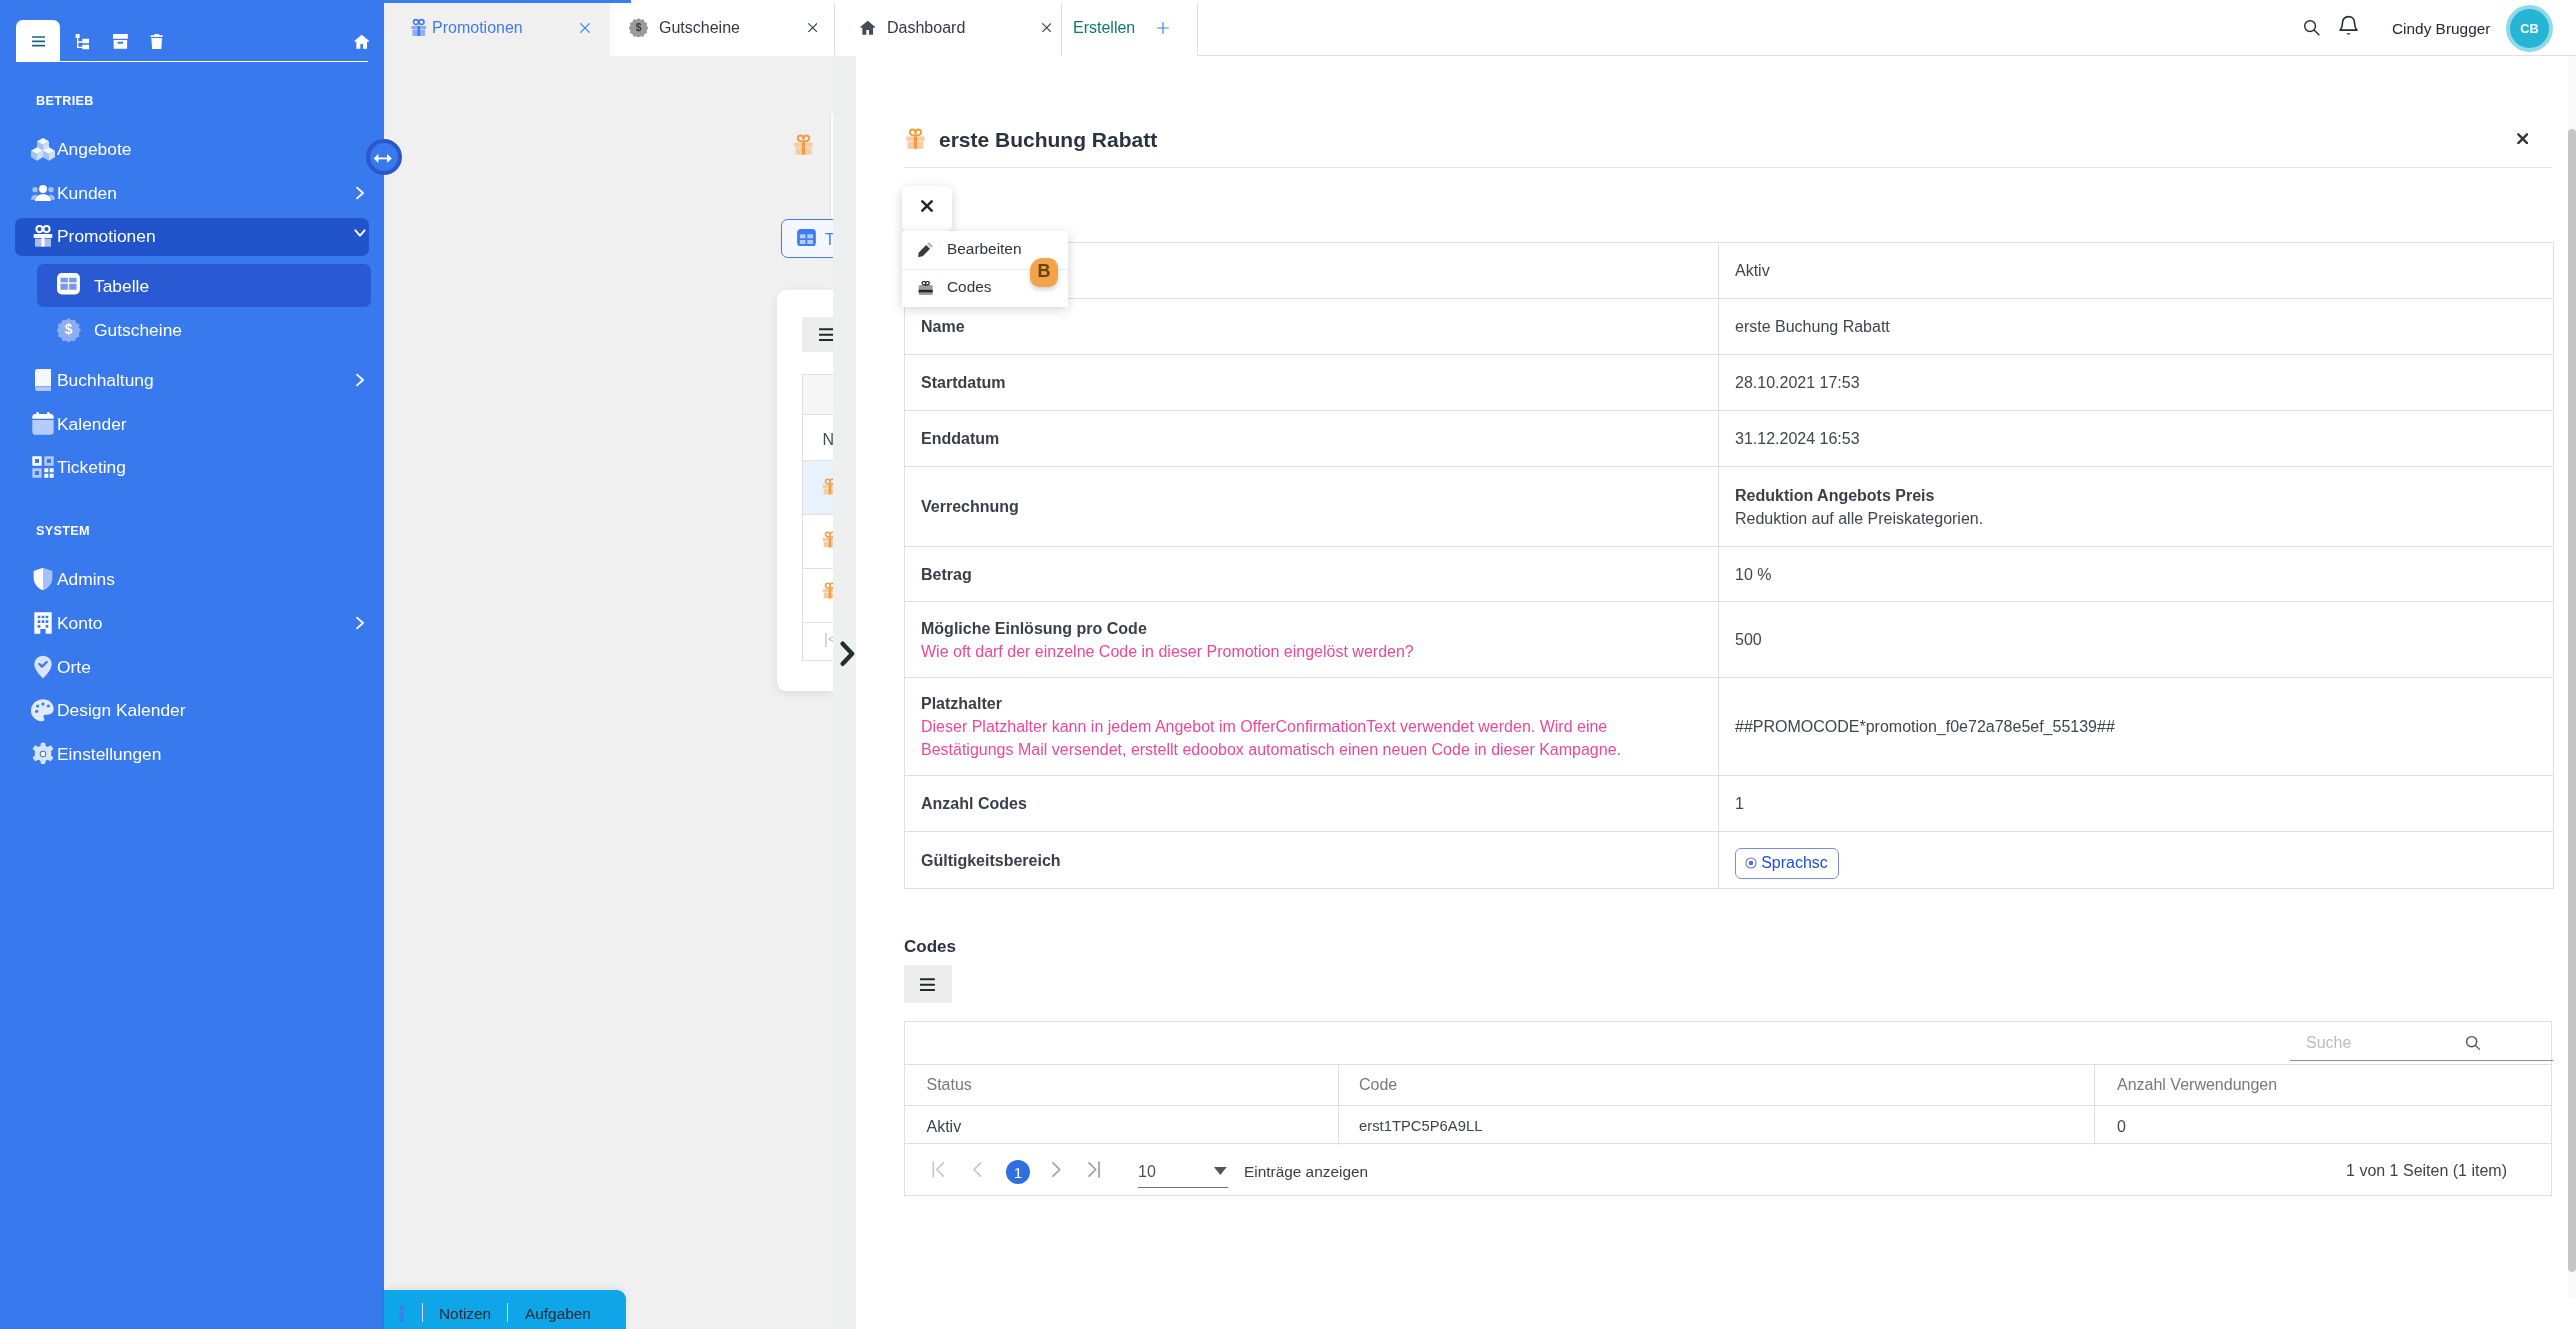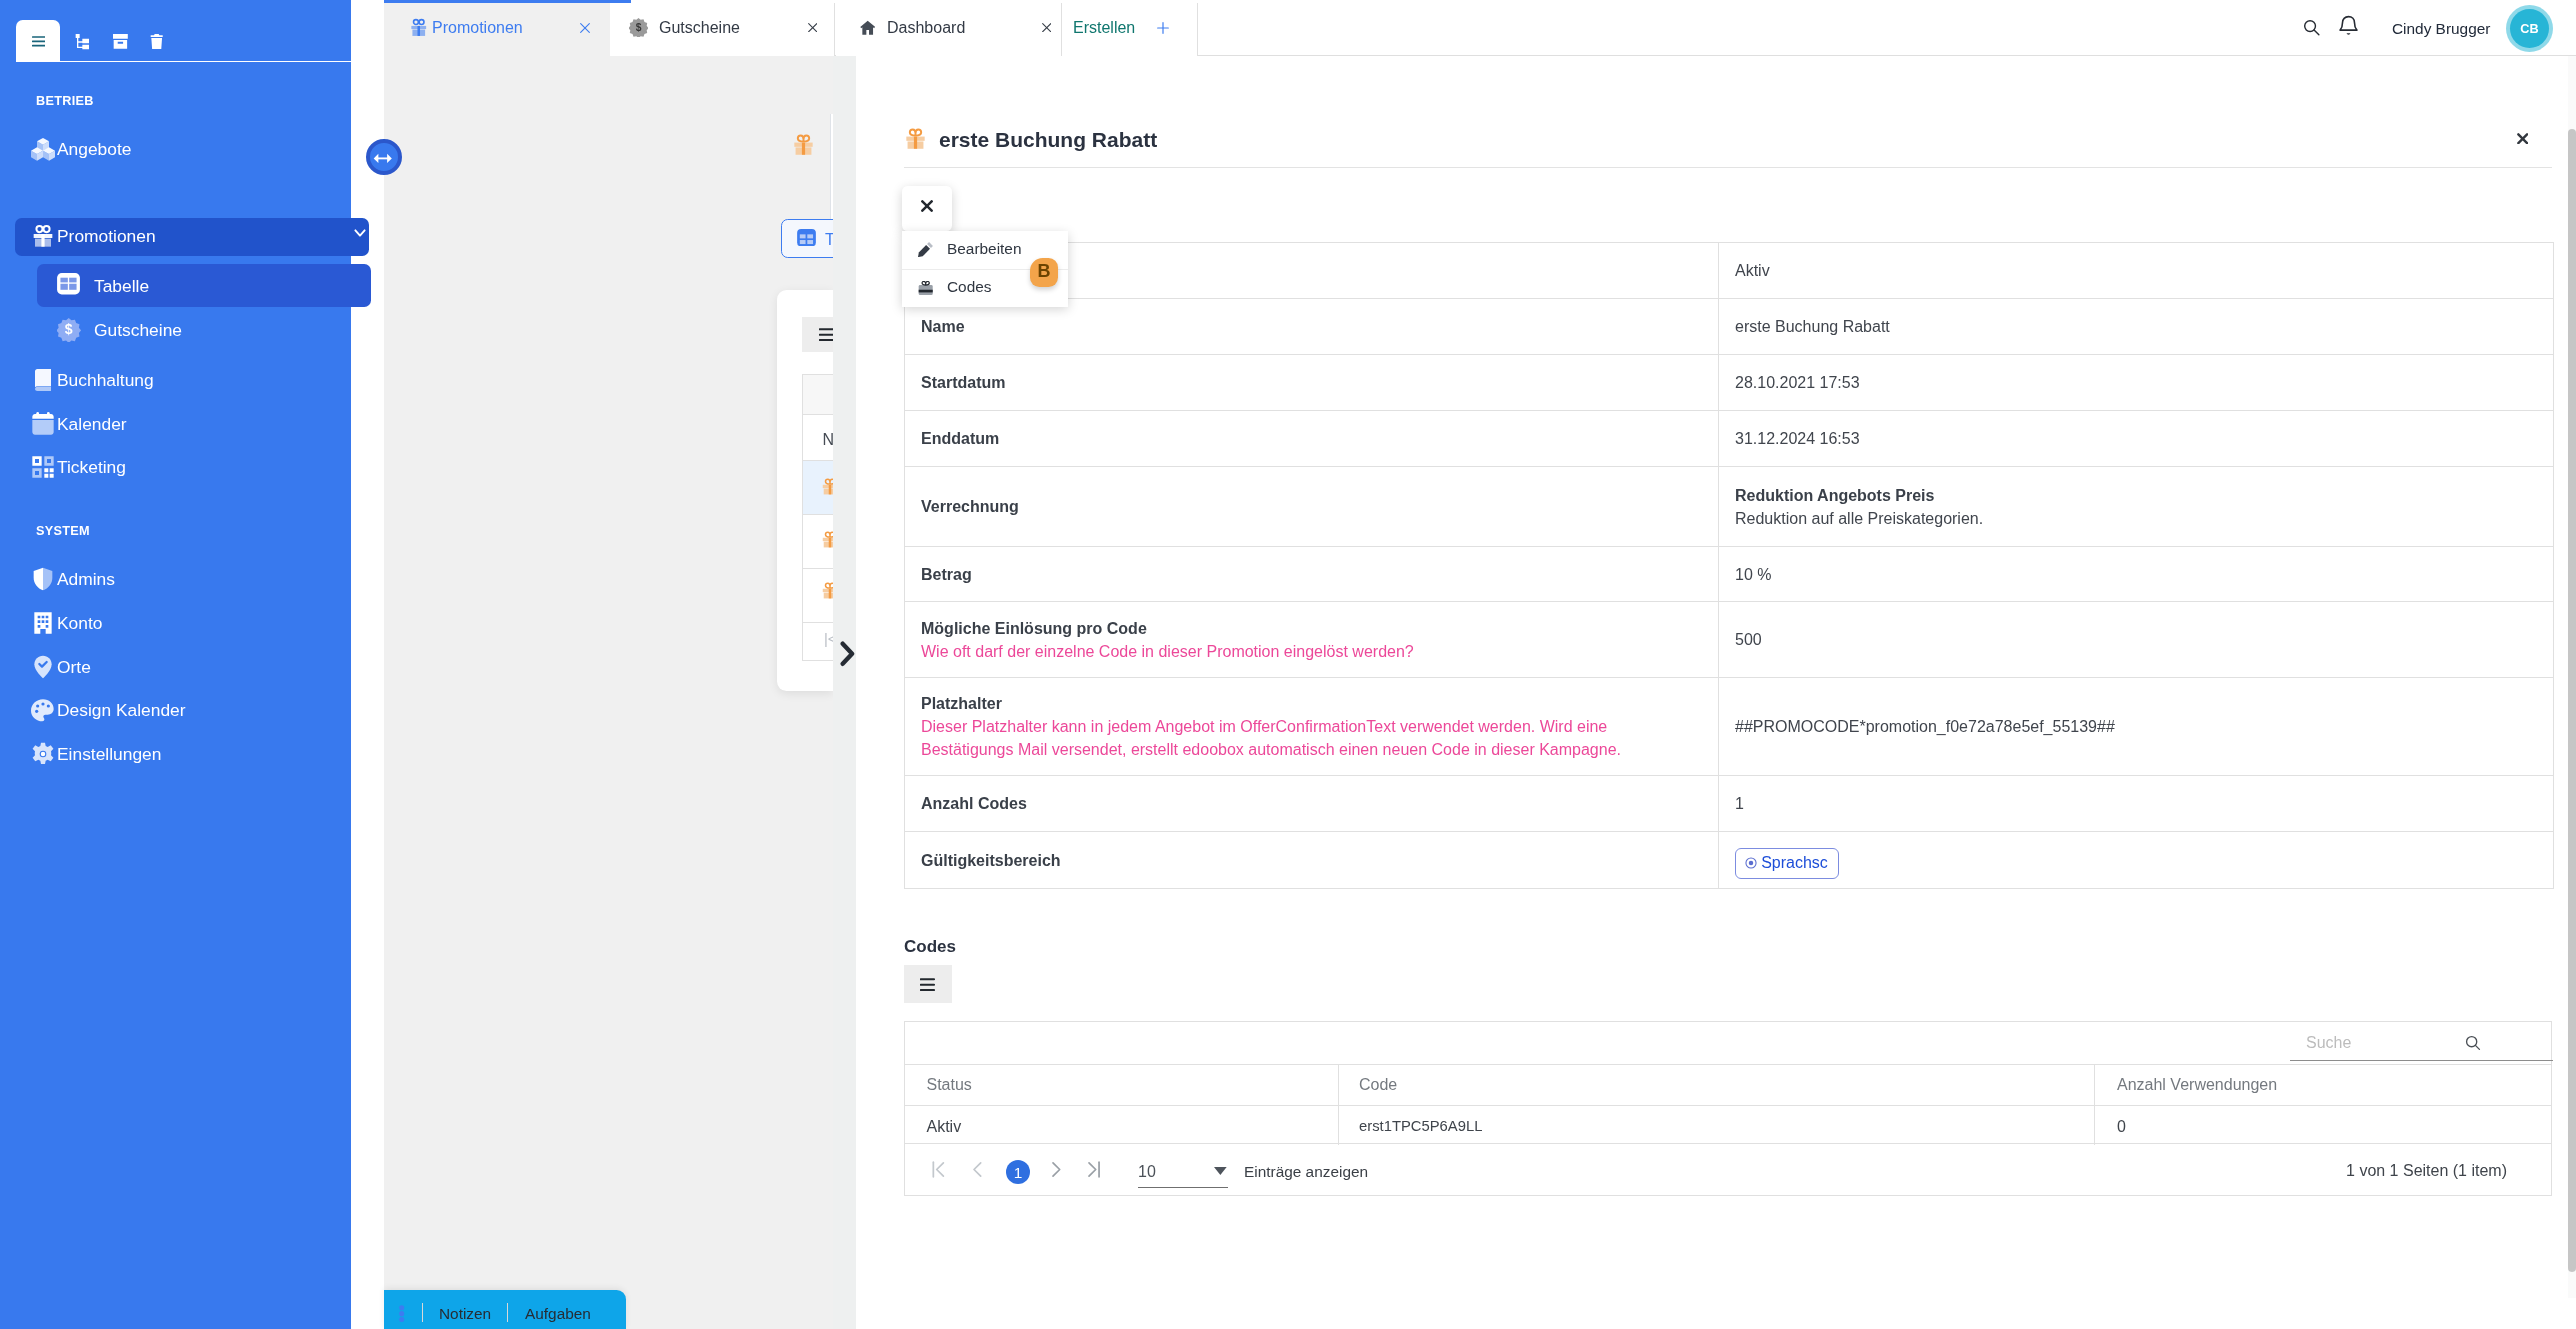--- a/index.html
+++ b/index.html
@@ -2,21 +2,21 @@
 <html lang="de" style="font-size:10.7px"><head>
 <meta charset="UTF-8">
 <title>edoobox</title>
 <style>
   * { margin:0; padding:0; box-sizing:border-box; }
   html,body { width:2576px; height:1330px; overflow:hidden; background:#fff;
     font-family:"Liberation Sans", sans-serif; }
   .abs { position:absolute; }
 
   
-  #sidebar { position:absolute; left:0; top:0; width:351px; height:1330px; background:#3879ee;text-align:right; }
+  #sidebar { position:absolute; left:0; top:0; width:384px; height:1330px; background:#3879ee;text-align:right; }
   .sb-label { position:absolute; left:36px; color:#fff; font-size:12.7px; font-weight:bold; letter-spacing:0.3px; }
   .sb-item { position:absolute; left:0; width:384px; height:43px; color:#fff; font-size:17.4px; }
   .sb-item .txt { position:absolute; left:57px; top:50%; transform:translateY(-50%); }
   .sb-item .ico { position:absolute; left:31px; top:50%; transform:translateY(-50%); width:24px; height:24px; }
   .sb-item .chev { position:absolute; left:355px; top:50%; transform:translateY(-50%); width:10px; height:16px; }
   .sb-active { position:absolute; left:15.4px; width:354px; border-radius:6.7px; background:#2153cb; }
   .sb-active2 { position:absolute; left:37px; width:334px; border-radius:6.7px; background:#2a59d4; }
 
   
   #sb-topbox { position:absolute; left:16px; top:20px; width:44px; height:42px; background:#fff; border-radius:6.7px 6.7px 0 0; }
@@ -81,20 +81,36 @@
           <path d="M0 20.5 9 25.5 9 35.5 0 30.5z" opacity=".55"></path>
           <path d="M18 20.5 9 25.5 9 35.5 18 30.5z" opacity=".75"></path>
       <path d="M27 15.5 36 20.5 27 25.5 18 20.5z" opacity=".95"></path>
           <path d="M18 20.5 27 25.5 27 35.5 18 30.5z" opacity=".55"></path>
           <path d="M36 20.5 27 25.5 27 35.5 36 30.5z" opacity=".75"></path>
         </g>
     </svg>
     <span class="txt">Angebote</span>
   </div>
 
+  <div class="sb-item" style="top:171px;">
+    <svg class="ico" viewBox="0 0 36 36" fill="#fff">
+      <circle cx="18" cy="12" r="6"></circle>
+        <path d="M6 30c0-6.6 5.4-10 12-10s12 3.4 12 10z"></path>
+      <g opacity=".55">
+          <circle cx="6" cy="13" r="4"></circle>
+          <path d="M0 28c0-5 3-7.5 7-7.5 1 0 2 .2 2.8.5-2.4 1.9-3.8 4.3-3.8 7z"></path>
+      <circle cx="30" cy="13" r="4"></circle>
+          <path d="M36 28c0-5-3-7.5-7-7.5-1 0-2 .2-2.8.5 2.4 1.9 3.8 4.3 3.8 7z"></path>
+        </g>
+    </svg>
+    <span class="txt">Kunden</span>
+    <svg class="chev" viewBox="0 0 15 24" fill="none" stroke="#fff" stroke-width="2.8" stroke-linecap="round" stroke-linejoin="round">
+        <path d="M3 4l9 8-9 8"></path>
+      </svg>
+  </div>
 
   <div class="sb-active" style="top:218px;height:38px;"></div>
   <div class="sb-item" style="top:214px;">
     <svg class="ico" viewBox="0 0 36 36">
       <g fill="#fff">
           <path d="M4 15h28v6h-28z" opacity=".95"></path>
           <path d="M6 22h24v12h-24z" opacity=".62"></path>
       <rect x="15.6" y="15" width="4.8" height="19" opacity="1"></rect>
       <circle cx="12.7" cy="7.6" r="4.6" fill="none" stroke="#fff" stroke-width="3"></circle>
       <circle cx="23.3" cy="7.6" r="4.6" fill="none" stroke="#fff" stroke-width="3"></circle>

